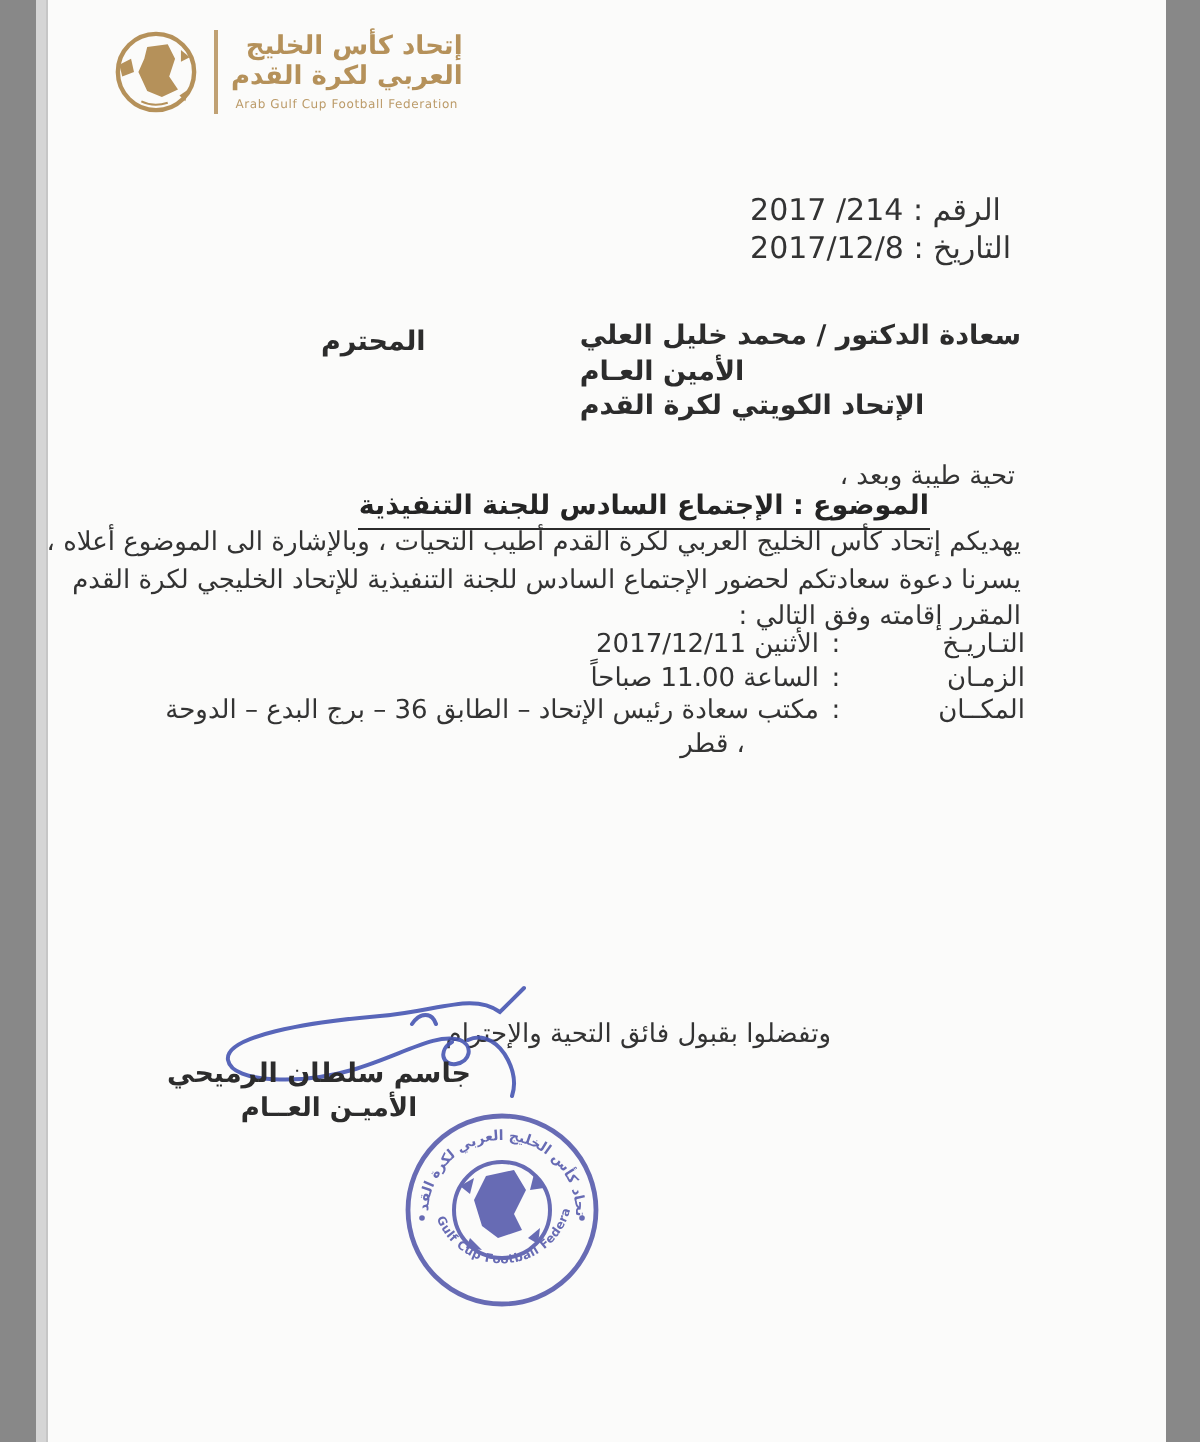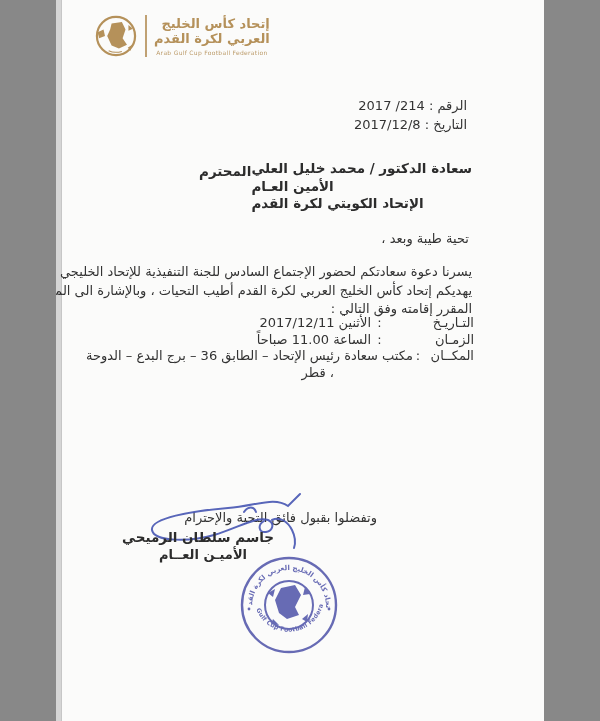--- a/index.html
+++ b/index.html
@@ -1,39 +1,39 @@
 <!DOCTYPE html>
 <html lang="ar" dir="rtl" style="--page-bg: #fbfbfa; --edge-gray: #d5d5d5; --text: #333333; --gold: #b5915a; --ink-blue: #4756b3; --stamp-blue: #4e52a8;"><head>
 <meta charset="utf-8">
 <style>
   html,body{margin:0;padding:0;background:#888;}
   *{box-sizing:border-box;}
   .page{
     position:relative;
-    width:488px;height:721px;
+    width:565px;height:721px;
     margin:0 auto;
     background:var(--page-bg,#fbfbfa);
     overflow:hidden;
     direction:rtl;
     font-family:"DejaVu Sans","Liberation Sans",sans-serif;
     color:var(--text,#333);
   }
   .scan-edge-left{position:absolute;left:0;top:0;width:6px;height:100%;background:var(--edge-gray,#d5d5d5);border-right:1px solid #c6c6c6;}
   .scan-edge-right{position:absolute;left:594px;top:0;width:2px;height:100%;background:#e6e6e6;}
 
   
   .letterhead{position:absolute;top:14px;left:38px;display:flex;direction:ltr;align-items:center;gap:7px;color:var(--gold,#b5915a);}
   .globe{width:44px;height:44px;}
   .logo-divider{width:2px;height:42px;background:var(--gold,#b5915a);opacity:.85;}
   .logo-text{direction:rtl;text-align:right;padding-top:1px;}
   .logo-ar{font-size:13px;font-weight:bold;line-height:15px;letter-spacing:.2px;}
   .logo-en{font-size:6px;line-height:10px;margin-top:2px;opacity:.9;letter-spacing:.3px;text-align:center;}
 
   
-  .ref-block{position:absolute;top:96px;right:77px;font-size:13px;line-height:19px;text-align:right;white-space:nowrap;}
+  .ref-block{position:absolute;top:96px;right:77px;font-size:15px;line-height:19px;text-align:left;white-space:nowrap;}
   .ltr{direction:ltr;unicode-bidi:isolate;display:inline-block;}
 
   
   .addressee{position:absolute;top:160px;right:72px;font-size:13.5px;font-weight:bold;line-height:17.5px;text-align:left;white-space:nowrap;color:#2c2c2c;}
   .honorific{position:absolute;top:163px;left:143px;font-size:13.5px;font-weight:bold;color:#2c2c2c;}
 
   .greeting{position:absolute;top:231px;right:75px;font-size:13px;text-align:right;}
   .subject{position:absolute;top:245px;right:118px;font-size:13.5px;font-weight:bold;color:#242424;border-bottom:1.5px solid #2b2b2b;padding-bottom:3px;white-space:nowrap;}
 
   .body-par{position:absolute;top:263px;right:72px;left:35px;font-size:13px;line-height:18.5px;}
@@ -95,24 +95,25 @@
   </div>
 
   <div class="addressee">
     <div>سعادة الدكتور / محمد خليل العلي</div>
     <div>الأمين العـام</div>
     <div>الإتحاد الكويتي لكرة القدم</div>
   </div>
   <div class="honorific">المحترم</div>
 
   <div class="greeting">تحية طيبة وبعد ،</div>
+  <div class="subject">الموضوع : الإجتماع السادس للجنة التنفيذية</div>
 
   <div class="body-par">
+    <div class="line">يهديكم إتحاد كأس الخليج العربي لكرة القدم أطيب التحيات ، وبالإشارة الى الموضوع أعلاه ،</div>
     <div class="line">يسرنا دعوة سعادتكم لحضور الإجتماع السادس للجنة التنفيذية للإتحاد الخليجي لكرة القدم</div>
-    <div class="line">يهديكم إتحاد كأس الخليج العربي لكرة القدم أطيب التحيات ، وبالإشارة الى الموضوع أعلاه ،</div>
     <div class="line">المقرر إقامته وفق التالي :</div>
   </div>
 
   <div class="details">
     <div class="detail-row">
       <span class="d-label">التـاريـخ</span>
       <span class="d-colon">:</span>
       <span class="d-value">
         <span>الأثنين</span>
         <span class="ltr">2017/12/11</span>

